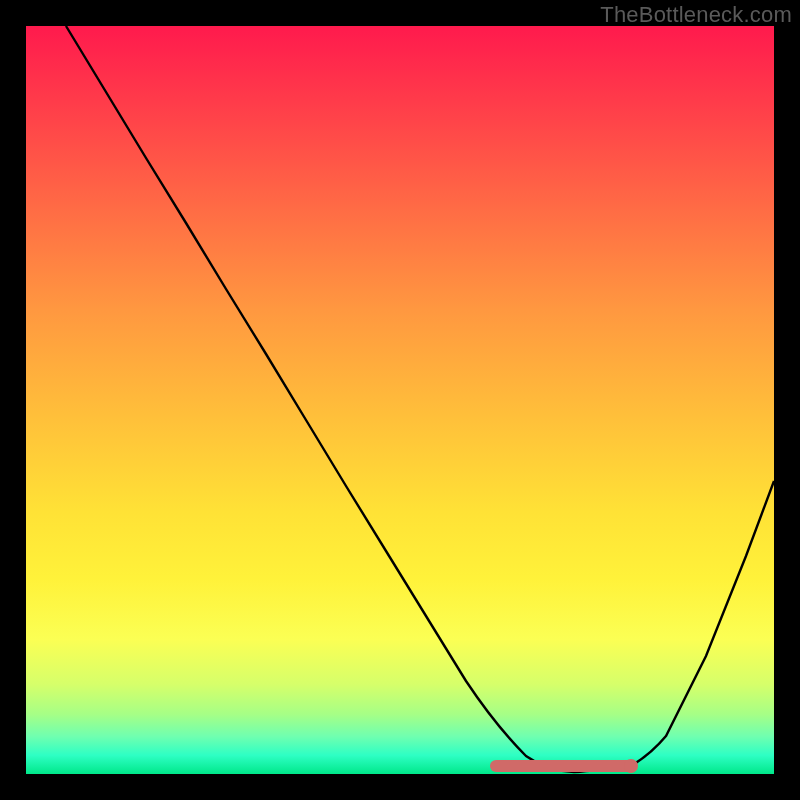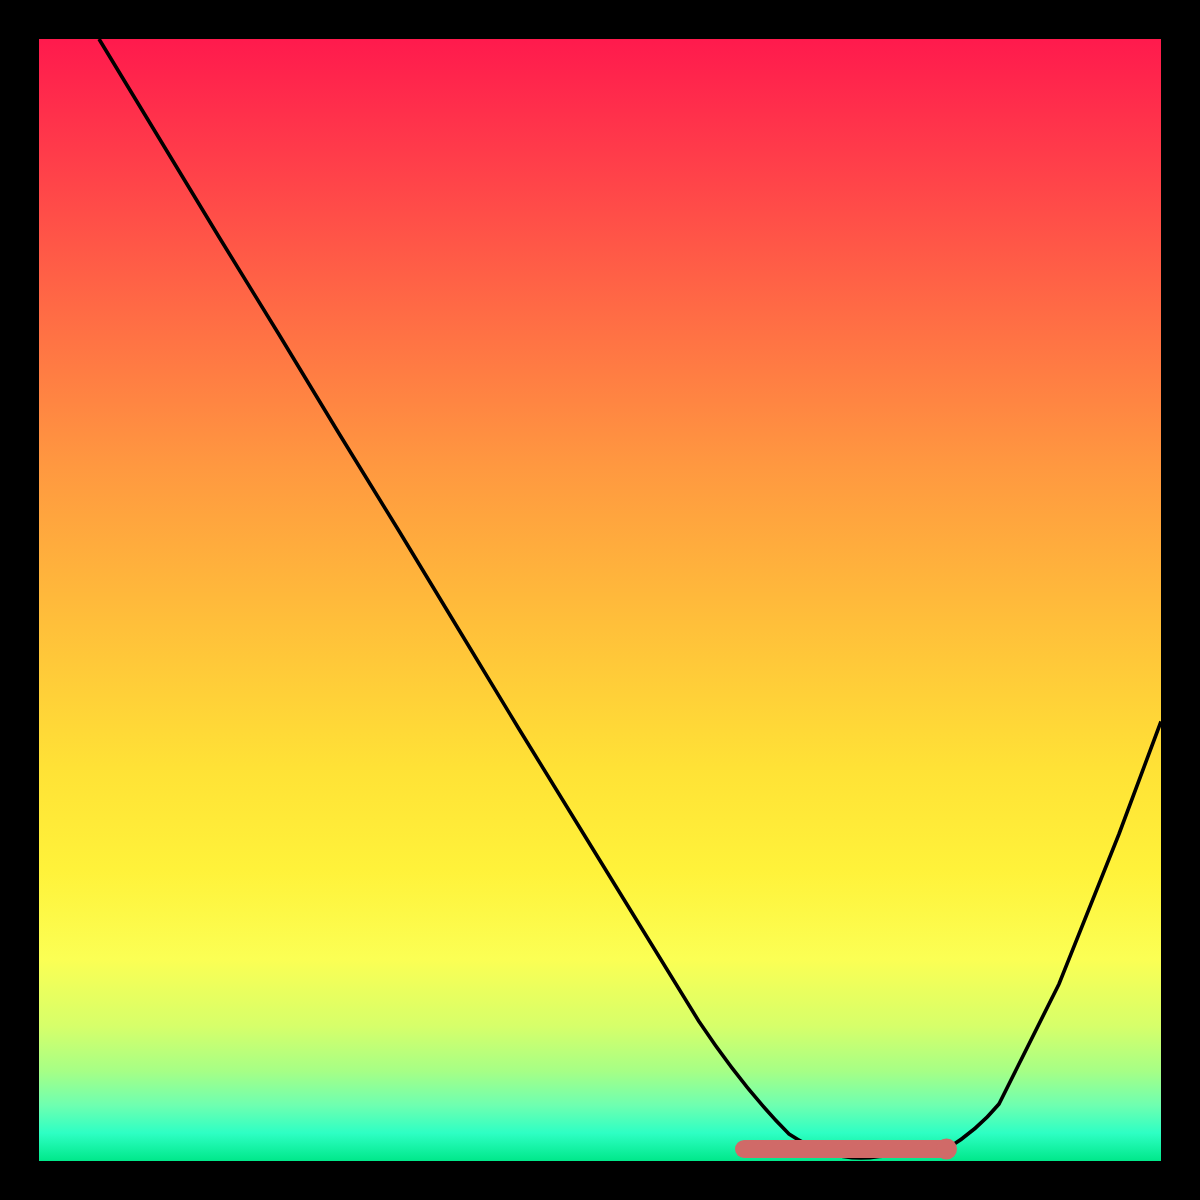--- a/index.html
+++ b/index.html
@@ -57,20 +57,21 @@
     font-weight: 400;
     letter-spacing: 0.2px;
     user-select: none;
   }
 </style>
 </head>
 <body>
 
 <div class="frame">
 
+  <div class="watermark">TheBottleneck.com</div>
 
   <div class="plot">
     <svg viewBox="0 0 748 748">
       <path d="M40 0
                L80 66
                L120 132
                L160 197
                L200 263
                L240 328
                L280 394

